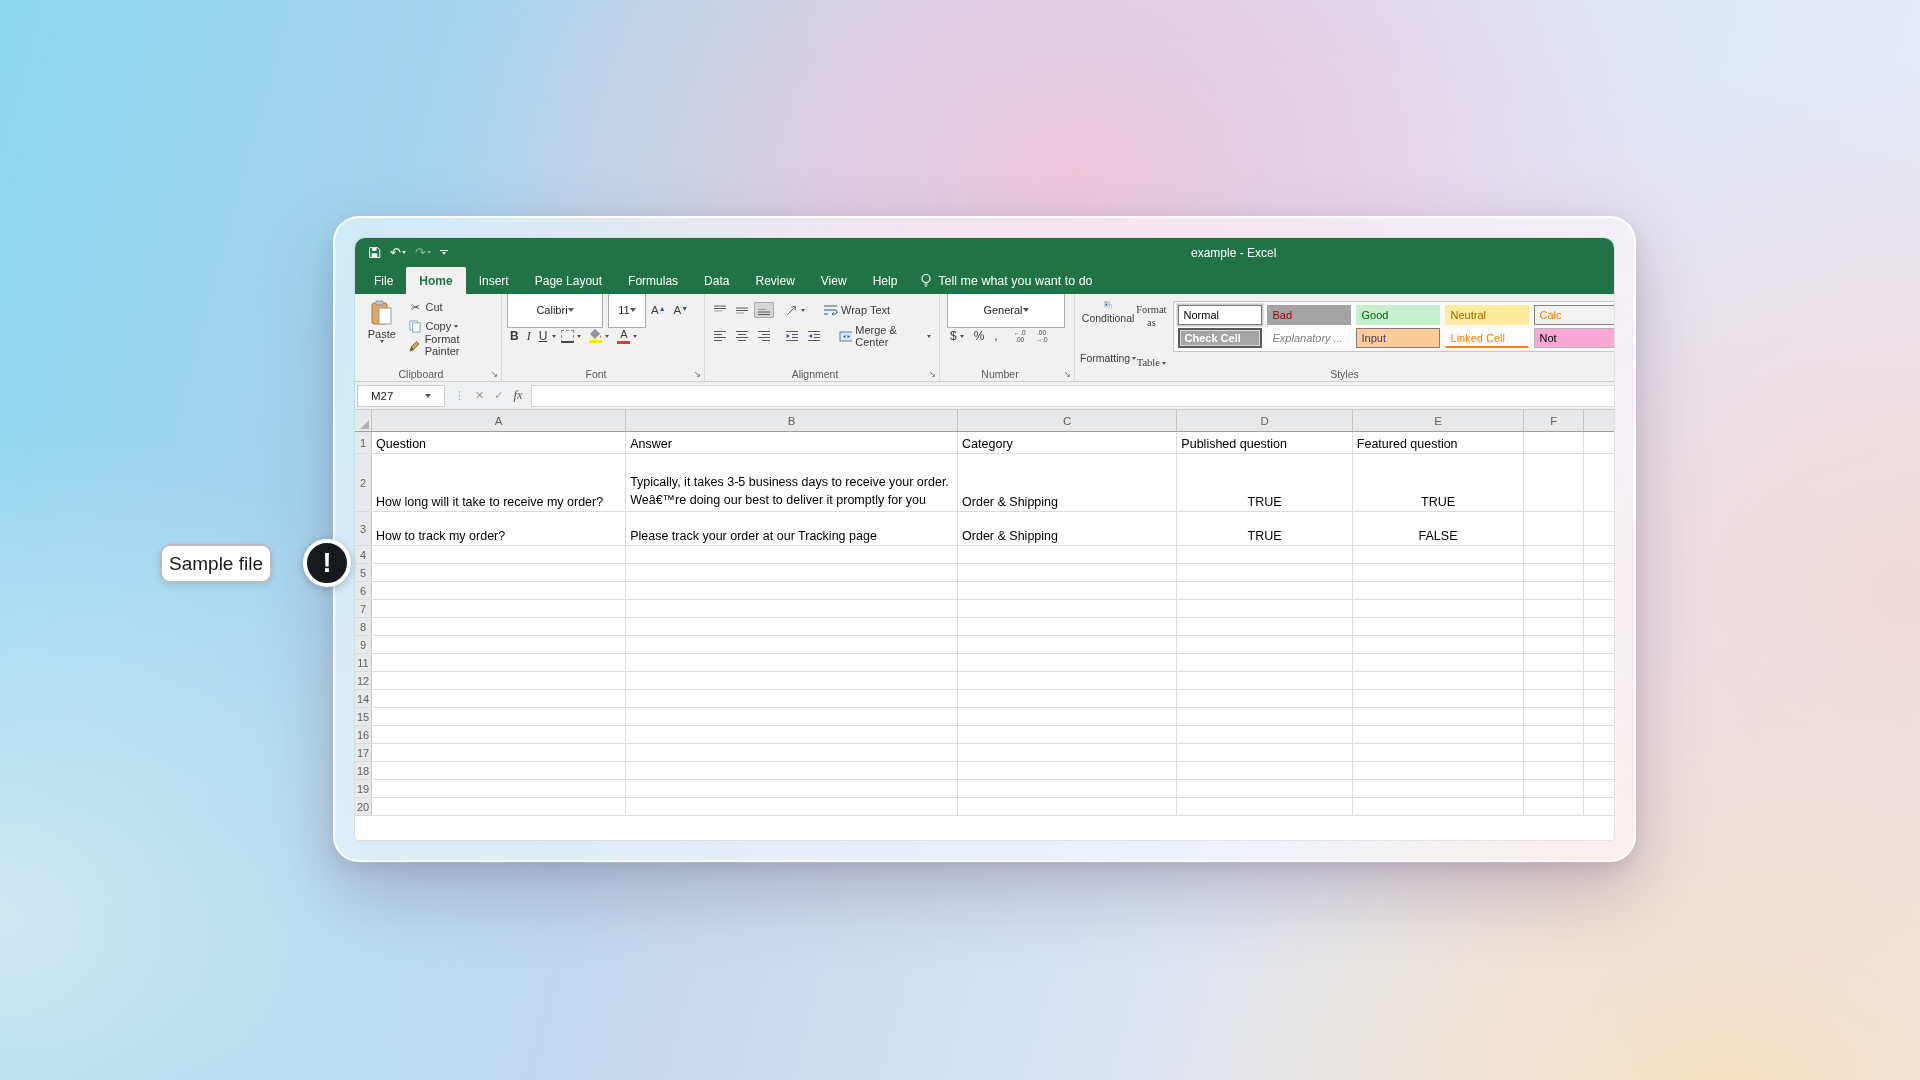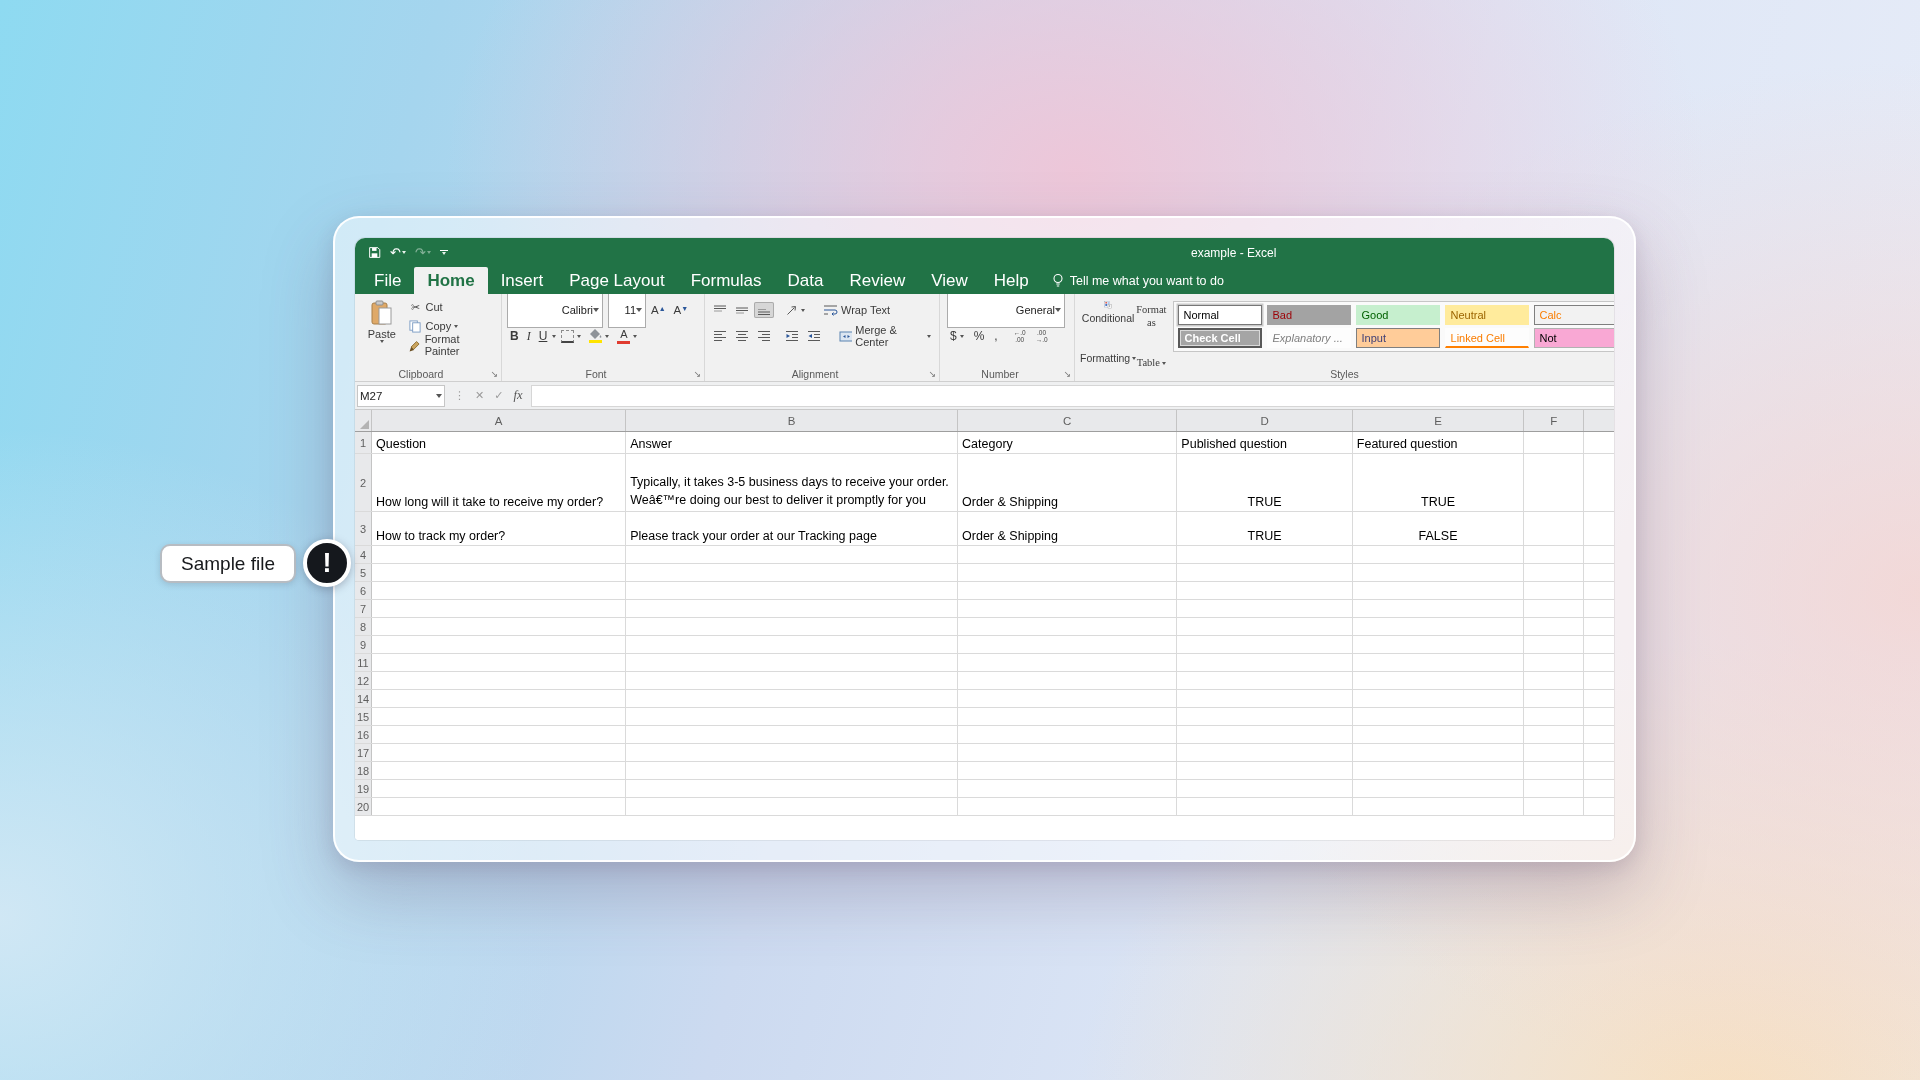--- a/index.html
+++ b/index.html
@@ -8,21 +8,21 @@
     position:relative;
     background:
       radial-gradient(900px 650px at 56% 16%, rgba(240,196,214,0.9), rgba(240,196,214,0) 70%),
       radial-gradient(1100px 820px at 100% 55%, rgba(246,210,205,0.75), rgba(246,210,205,0) 65%),
       radial-gradient(1050px 740px at 90% 102%, rgba(247,224,193,1), rgba(247,224,193,0) 62%),
       radial-gradient(800px 700px at 0% 85%, rgba(214,233,245,0.9), rgba(214,233,245,0) 70%),
       linear-gradient(105deg, #8edaf1 0%, #a5d5ee 20%, #ccdaf0 45%, #dde6f6 68%, #e9edf8 100%);
   }
 
   
-  .callout-pill { position:absolute; left:160px; top:544px; width:136px; height:39px; background:#fff;
+  .callout-pill { position:absolute; left:160px; top:544px; width:112px; height:39px; background:#fff;
     border:2px solid #b7bcc2; border-radius:10px; display:flex; align-items:center; justify-content:center;
     font-size:19px; color:#17191c; z-index:4; box-shadow:0 2px 6px rgba(60,60,80,0.18); }
   .callout-badge { position:absolute; left:303px; top:539px; width:48px; height:48px; border-radius:50%;
     background:#15181d; border:4px solid #ffffff; z-index:5; display:flex; align-items:center; justify-content:center;
     color:#fff; font-size:27px; font-weight:bold; box-shadow:0 2px 8px rgba(60,60,80,0.35); }
 
   
   .frame { position:absolute; left:333px; top:216px; width:1303px; height:646px;
     background:rgba(255,255,255,0.5); border:2px solid rgba(255,255,255,0.95); border-radius:26px;
     padding:20px; box-shadow:0 30px 70px rgba(90,70,100,0.28), 0 6px 18px rgba(90,70,100,0.15); z-index:2; }
@@ -36,21 +36,21 @@
   .qat .dim { opacity:0.45; }
   .chev { width:0; height:0; border-left:3px solid transparent; border-right:3px solid transparent; border-top:4px solid #e9f2ec; display:inline-block; }
   .chev.dark { border-top-color:#555; }
   .chev.small { border-left-width:2.5px; border-right-width:2.5px; border-top-width:3.5px; }
   .qat-more { display:flex; flex-direction:column; align-items:center; gap:1px; }
   .qat-more .bar { width:8px; height:1px; background:#fff; }
   .win-title { position:absolute; left:828px; top:0; height:29px; display:flex; align-items:center; color:#fff; font-size:12px;margin-left:8px; }
 
   
   .menubar { height:27px; background:#217346; display:flex; align-items:stretch; flex:0 0 auto; padding-left:6px; }
-  .mtab { color:#fff; font-size:17px; padding:0 13px; display:flex; align-items:center; }
+  .mtab { color:#fff; font-size:12px; padding:0 13px; display:flex; align-items:center; }
   .mtab.active { background:#f1f1f1; color:#217346; border-radius:2px 2px 0 0; font-weight:bold; }
   .tellme { display:flex; align-items:center; gap:6px; color:#fff; font-size:12.5px; margin-left:10px; }
 
   
   .ribbon { height:88px; background:#f1f1f1; border-bottom:1px solid #cfcfcf; display:flex; flex:0 0 auto; overflow:hidden; }
   .rgroup { position:relative; border-right:1px solid #d8d8d8; padding:4px 5px 16px 5px; flex:0 0 auto; }
   .rgroup-label { position:absolute; bottom:1px; left:0; right:14px; text-align:center; font-size:10.5px; color:#5a5a5a; }
   .launcher { position:absolute; bottom:2px; right:3px; font-size:9px; color:#777; line-height:1; }
   .rrow { display:flex; align-items:center; height:24px; gap:2px; }
   .rbtn { display:flex; align-items:center; gap:3px; padding:2px 3px; border-radius:2px; color:#3b3b3b; font-size:11px; }
@@ -58,21 +58,21 @@
   .icon12 { width:14px; height:13px; display:inline-flex; align-items:center; justify-content:center; font-size:11px; color:#4a4a4a; }
 
   .g-clipboard { width:147px; display:flex; }
   .paste-big { width:46px; display:flex; flex-direction:column; align-items:center; font-size:11px; color:#3b3b3b; padding-top:2px; }
   .paste-big .cap { margin-top:2px; }
   .clip-col { display:flex; flex-direction:column; justify-content:flex-start; gap:1px; margin-left:2px; }
   .clip-col .rbtn { height:18px; }
 
   .g-font { width:203px; }
   .selbox { background:#fff; border:1px solid #ababab; height:36px; display:flex; align-items:center;
-    justify-content:flex-end; font-size:11px; color:#222; padding:0 3px; }
+    justify-content:center; font-size:11px; color:#222; padding:0 3px; }
   .fname { width:96px; } .fsize { width:38px; margin-left:3px; }
   .fbump { font-size:11.5px; color:#3b3b3b; padding:0 3px; display:flex; align-items:flex-start; }
   .fbump sup { font-size:7px; line-height:1; margin-top:1px; color:#2b579a; }
   .bld { font-weight:bold; font-size:12px; }
   .itl { font-style:italic; font-family:"Liberation Serif", serif; font-size:12px; }
   .und { text-decoration:underline; font-size:12px; }
   .borders-ic { width:13px; height:13px; border:1px dashed #8a8a8a; border-bottom:2px solid #444; }
   .colorbar { display:flex; flex-direction:column; align-items:center; line-height:1; }
   .colorbar .glyph { font-size:11px; color:#3b3b3b; }
   .colorbar .bar { width:13px; height:3px; margin-top:1px; }
@@ -100,21 +100,21 @@
   .st-calc { background:#f2f2f2; color:#fa7d00; border:1px solid #7f7f7f; }
   .st-check { background:#a5a5a5; color:#fff; font-weight:bold; border:2px solid #595959; box-shadow:inset 0 0 0 1px #d9d9d9; }
   .st-expl { background:#fdfdfd; color:#7f7f7f; font-style:italic; }
   .st-input { background:#ffcc99; color:#3f3f76; border:1px solid #7f7f7f; }
   .st-linked { background:#fdfdfd; color:#fa7d00; border-bottom:2px solid #ff8001; }
   .st-note { background:#f9a8d4; color:#000; border:1px solid #b2b2b2; }
 
   
   .fbar { height:28px; background:#eff0f1; border-bottom:1px solid #c9c9c9; display:flex; align-items:center; flex:0 0 auto; padding-left:2px; }
   .namebox { width:88px; height:22px; background:#fff; border:1px solid #c6c6c6; display:flex; align-items:center;
-    justify-content:space-between; font-size:11.5px; color:#222; padding:0 2px; }
+    justify-content:space-between; font-size:11.5px; color:#222; padding:0 13px; }
   .fbtns { display:flex; align-items:center; gap:10px; padding:0 9px; color:#9a9a9a; font-size:11px; }
   .fx { font-family:"Liberation Serif", serif; font-style:italic; color:#555; font-size:12.5px; }
   .finput { flex:1; height:22px; background:#fff; border:1px solid #d6d6d6; border-right:none; font-size:12px; padding:0 6px; color:#222; display:flex; align-items:center; }
 
   
   .sheet { flex:1; background:#fff; overflow:hidden; font-size:12.5px; color:#000; }
   .colhdr { display:flex; height:22px; background:#e8e9eb; border-bottom:1px solid #9e9e9e; }
   .corner { width:17px; border-right:1px solid #c4c4c4; position:relative; }
   .corner::after { content:""; position:absolute; right:2px; bottom:2px; border-left:9px solid transparent; border-bottom:9px solid #b3b3b3; }
   .chcell { border-right:1px solid #c4c4c4; display:flex; align-items:center; justify-content:center;

